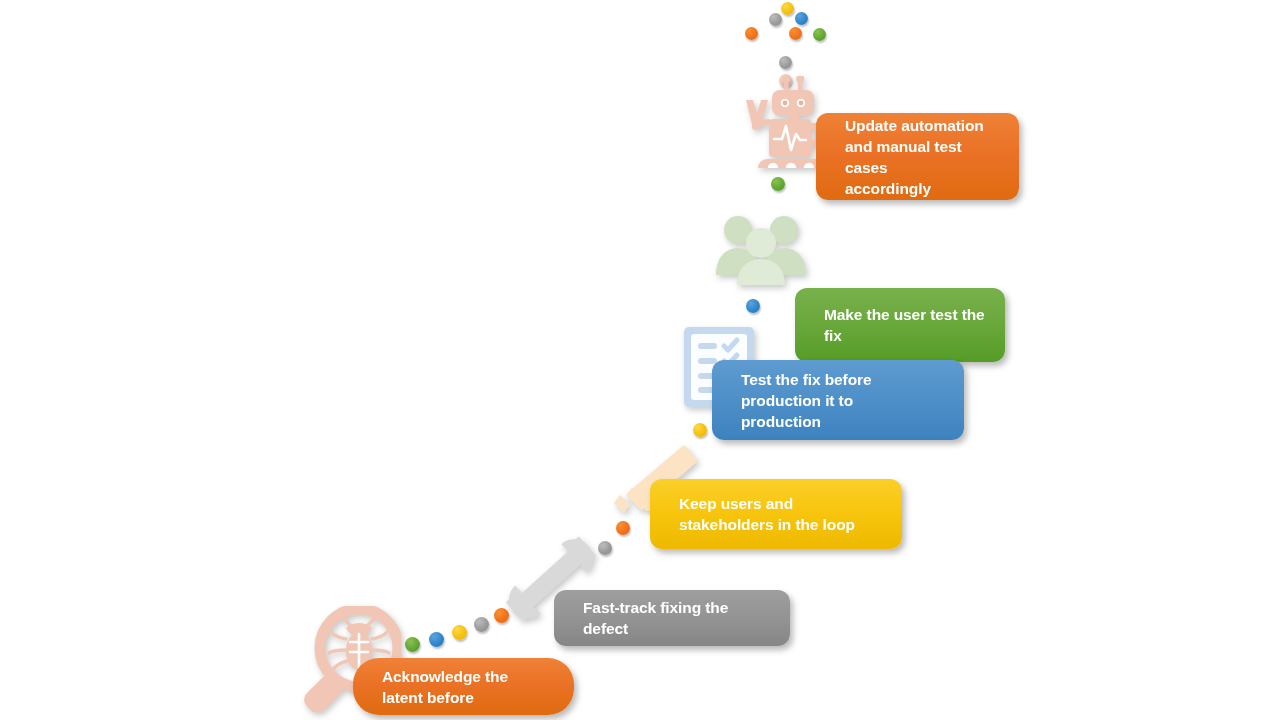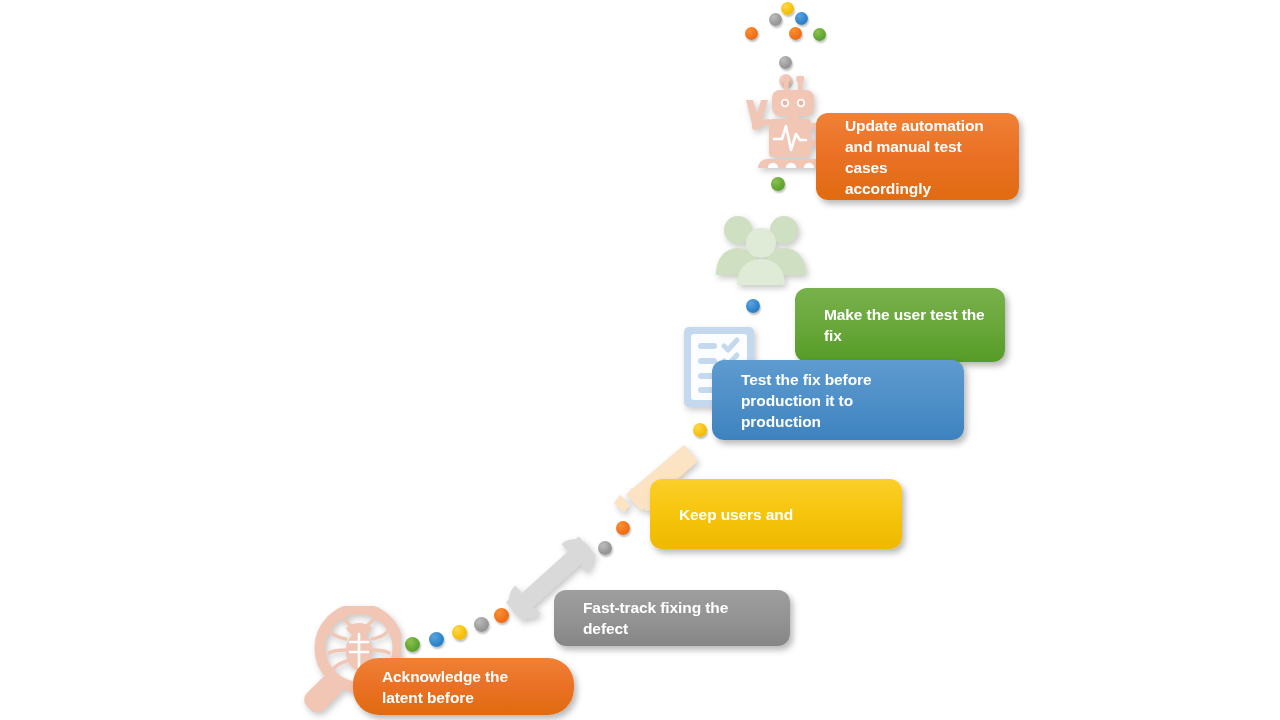--- a/index.html
+++ b/index.html
@@ -187,20 +187,21 @@
 
         <path d="M8 52 L18 62 L12 70 L2 60 Z"></path>
       </g>
     </svg>
 
     <div class="dot orange" style="left:616px; top:521px; width:14px; height:14px;"></div>
 
     <div class="bar yellow" style="left:650px; top:479px; width:252px; height:70px;">
       <div>
         <span>Keep users and</span>
+        <span>stakeholders in the loop</span>
       </div>
     </div>
   </div>
 
   <div class="step">
 
     <svg class="icon" style="left:498px; top:536px;" width="106" height="86" viewBox="0 0 106 86">
       <g transform="rotate(-42 53 43)">
         <g fill="#d9d9d9">
 

